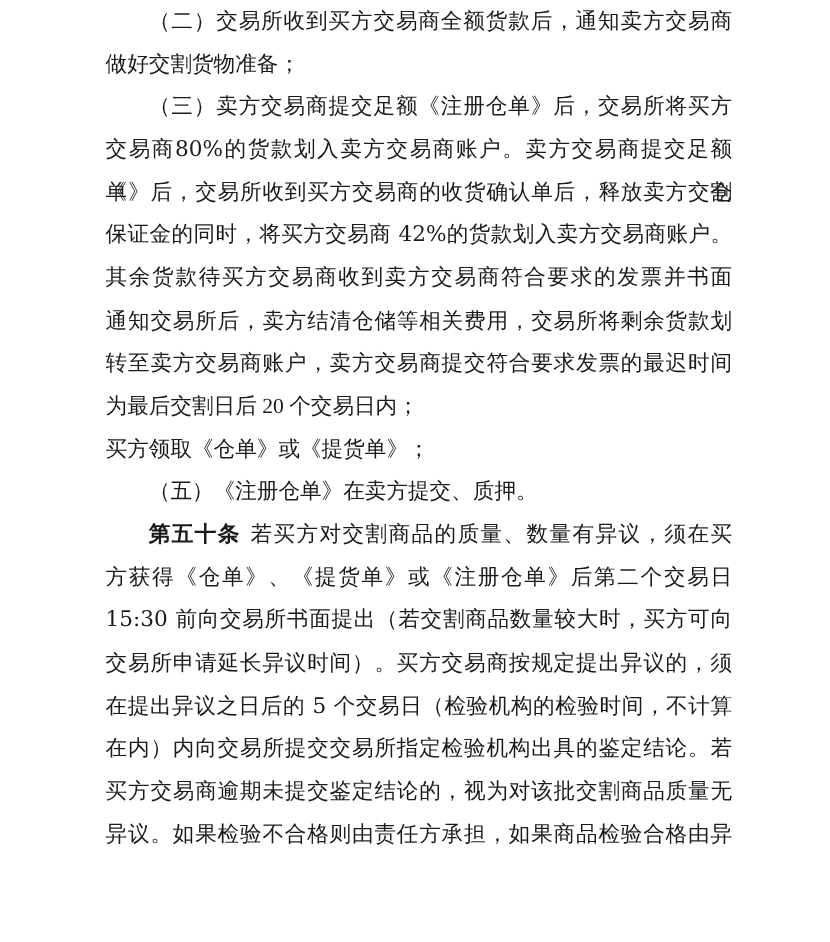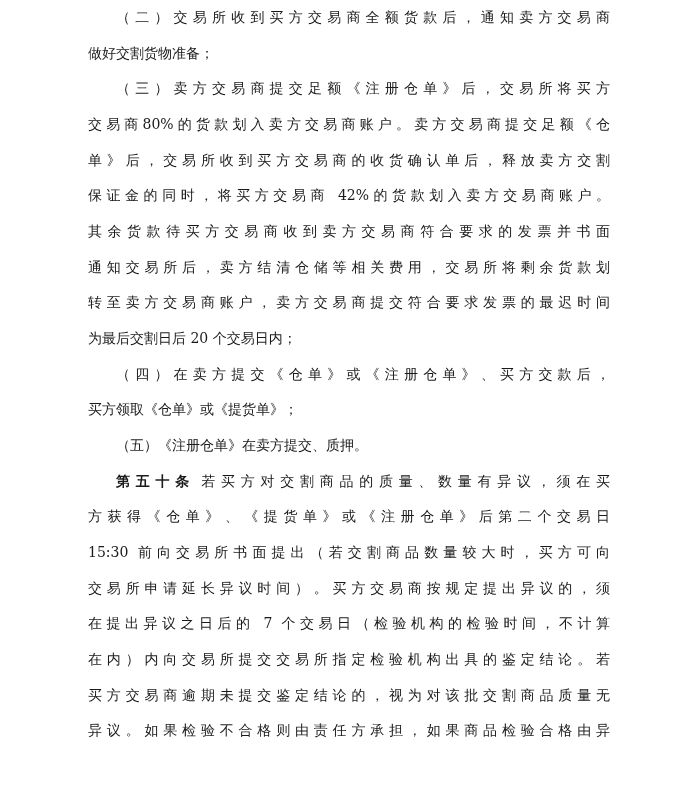--- a/index.html
+++ b/index.html
@@ -15,30 +15,31 @@
   .text-block {
     box-sizing: content-box;
     padding: 0 82px 0 88px;
     width: 522px;
     font-family: "DejaVu Serif", "Liberation Serif", serif;
     color: #1a1a1a;
   }
   .line {
     height: 35.68px;
     line-height: 35.68px;
-    font-size: 14px;
+    font-size: 18px;
     overflow: visible;
   }
   .just {
     text-align: justify;
     text-align-last: justify;
   }
   .last {
     text-align: center;
     text-align-last: left;
+    font-family: Liberation Serif, serif;
   }
   .indent {
     text-indent: 2em;
   }
   .term {
     font-weight: 700;
     font-family: Liberation Serif, serif;
     margin-right: 0.45em;
     margin-top: 27px;
   }
@@ -50,24 +51,23 @@
     <div class="line just indent"><span class="run">（二）交易所收到买方交易商全额货款后，通知卖方交易商</span></div>
     <div class="line last"><span class="run">做好交割货物准备；</span></div>
     <div class="line just indent"><span class="run">（三）卖方交易商提交足额《注册仓单》后，交易所将买方</span></div>
     <div class="line just"><span class="run">交易商80%的货款划入卖方交易商账户。卖方交易商提交足额《仓</span></div>
     <div class="line just"><span class="run">单》后，交易所收到买方交易商的收货确认单后，释放卖方交割</span></div>
     <div class="line just"><span class="run">保证金的同时，将买方交易商 42%的货款划入卖方交易商账户。</span></div>
     <div class="line just"><span class="run">其余货款待买方交易商收到卖方交易商符合要求的发票并书面</span></div>
     <div class="line just"><span class="run">通知交易所后，卖方结清仓储等相关费用，交易所将剩余货款划</span></div>
     <div class="line just"><span class="run">转至卖方交易商账户，卖方交易商提交符合要求发票的最迟时间</span></div>
     <div class="line last"><span class="run">为最后交割日后 20 个交易日内；</span></div>
-    <div class="line just indent"><span class="run">（四）在卖方提交《仓单》或《注册仓单》、买方交款后，</span></div>
     <div class="line last"><span class="run">买方领取《仓单》或《提货单》；</span></div>
     <div class="line last indent"><span class="run">（五）《注册仓单》在卖方提交、质押。</span></div>
     <div class="line just indent"><b class="term">第五十条</b><span class="run">若买方对交割商品的质量、数量有异议，须在买</span></div>
     <div class="line just"><span class="run">方获得《仓单》、《提货单》或《注册仓单》后第二个交易日</span></div>
     <div class="line just"><span class="run">15:30 前向交易所书面提出（若交割商品数量较大时，买方可向</span></div>
     <div class="line just"><span class="run">交易所申请延长异议时间）。买方交易商按规定提出异议的，须</span></div>
-    <div class="line just"><span class="run">在提出异议之日后的 7 个交易日（检验机构的检验时间，不计算</span></div>
+    <div class="line just"><span class="run">在提出异议之日后的 5 个交易日（检验机构的检验时间，不计算</span></div>
     <div class="line just"><span class="run">在内）内向交易所提交交易所指定检验机构出具的鉴定结论。若</span></div>
     <div class="line just"><span class="run">买方交易商逾期未提交鉴定结论的，视为对该批交割商品质量无</span></div>
     <div class="line just"><span class="run">异议。如果检验不合格则由责任方承担，如果商品检验合格由异</span></div>
   </div>
 
 </body></html>

